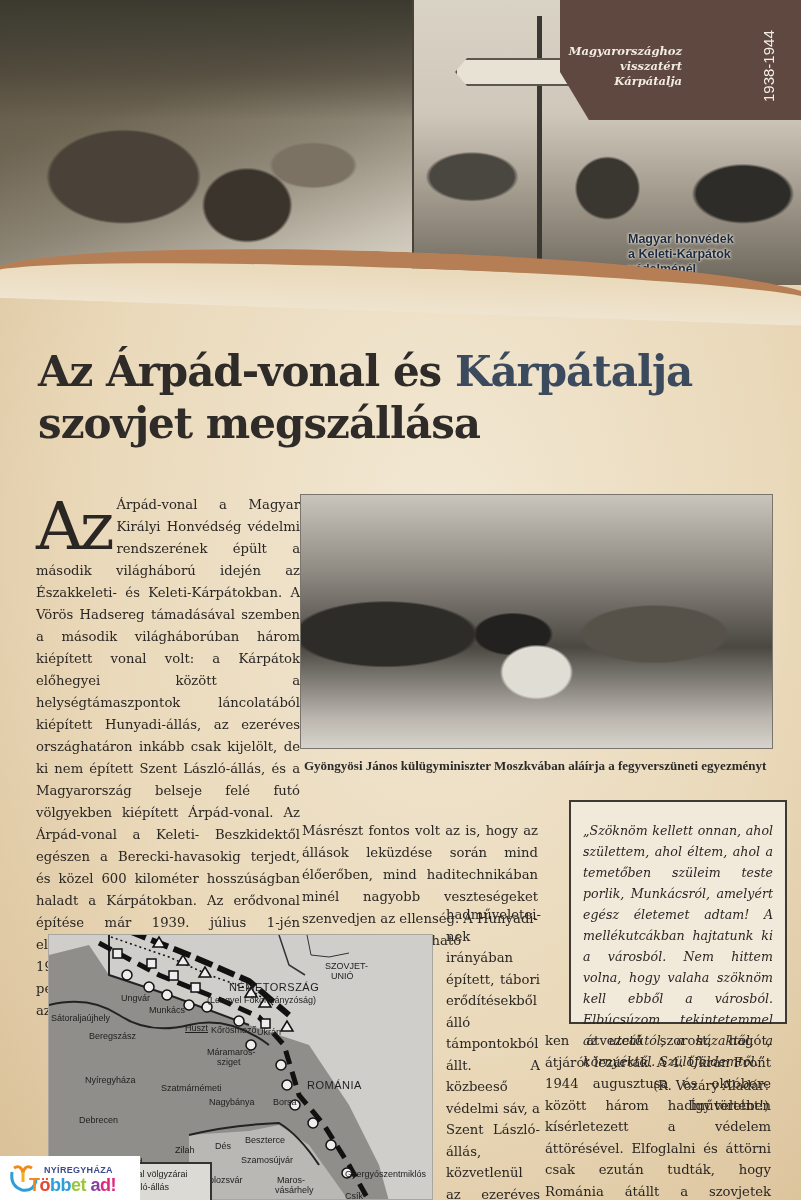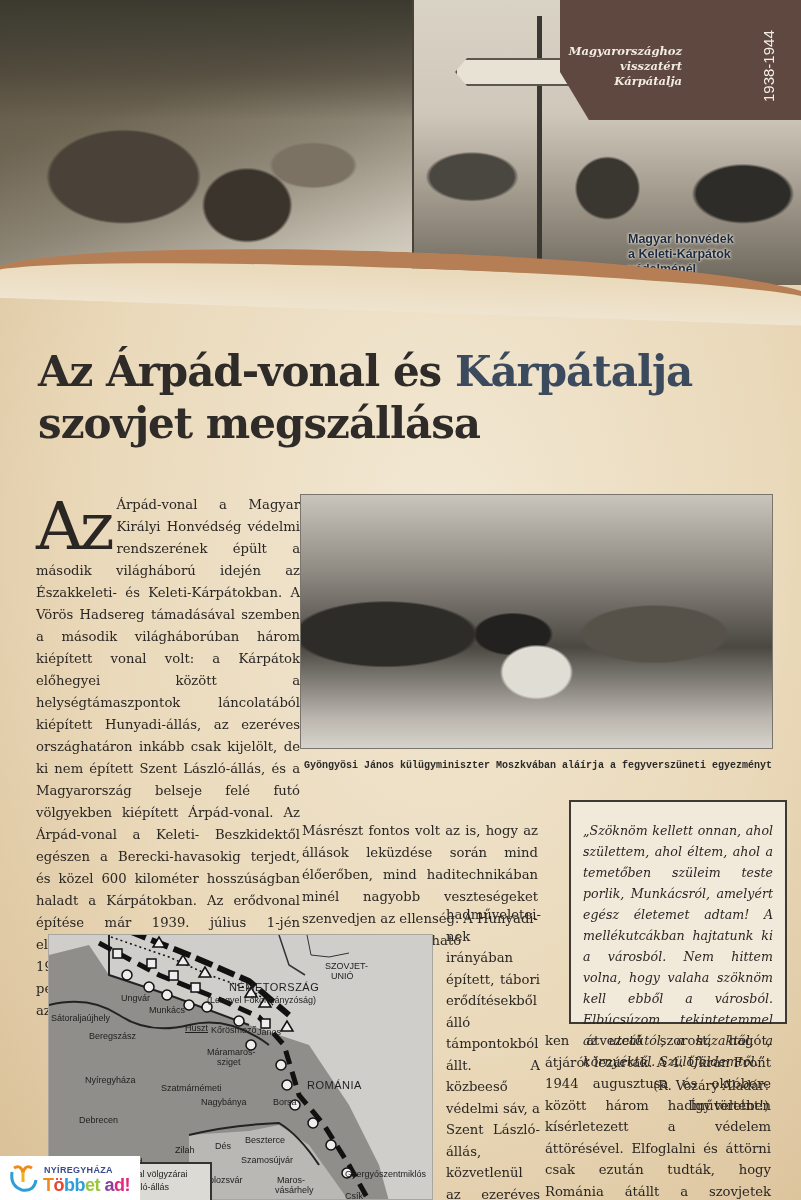--- a/index.html
+++ b/index.html
@@ -102,22 +102,22 @@
     background:
       radial-gradient(ellipse at 50% 70%, #e0ddd5 0 10%, transparent 11%),
       radial-gradient(ellipse at 75% 55%, #565149 0 14%, transparent 15%),
       radial-gradient(ellipse at 18% 55%, #2e2c29 0 16%, transparent 17%),
       radial-gradient(ellipse at 45% 55%, #23211f 0 10%, transparent 11%),
       linear-gradient(180deg, #c9c5bd 0%, #8f8a82 30%, #4b4842 60%, #bab6ae 88%, #d6d3cc 100%);
     border: 1px solid #7a756c;
   }
   .signing-caption {
     position: absolute; left: 304px; top: 758px; width: 470px;
-    font-family: Liberation Mono, monospace; font-weight: bold;
-    font-size: 10px; line-height: 16px; color: #2a2a2a;
+    font-family: Liberation Serif, serif; font-weight: bold;
+    font-size: 13px; line-height: 16px; color: #2a2a2a;
   }
   
   .col-mid {
     position: absolute; left: 302px; top: 820px; width: 236px;
     font-size: 13.2px; line-height: 22px; text-align: justify;
   }
   .col-mid-narrow {
     position: absolute; left: 446px; top: 904px; width: 94px;
     font-size: 13.2px; line-height: 21.5px; text-align: justify;
   }
@@ -156,21 +156,21 @@
   
   .logo {
     position: absolute; left: 0; top: 1156px; width: 140px; height: 44px; background: #ffffff;
   }
   .logo-mark { position: absolute; left: 8px; top: 6px; width: 30px; height: 32px; }
   .logo-city {
     position: absolute; left: 44px; top: 9px;
     font-family: "Liberation Sans", sans-serif; font-weight: bold; font-size: 9px; color: #3d4a8a; letter-spacing: 0.3px;
   }
   .logo-slogan {
-    position: absolute; left: 43px; top: 19px;
+    position: absolute; left: 29px; top: 19px;
     font-family: "Liberation Sans", sans-serif; font-weight: bold; font-size: 18px; letter-spacing: -0.5px;
   }
   .logo-slogan .c1 { color: #f08a1c; } .logo-slogan .c2 { color: #e8442e; }
   .logo-slogan .c3 { color: #2d9fd8; } .logo-slogan .c4 { color: #9bc53d; }
   .logo-slogan .c5 { color: #8a3fa0; } .logo-slogan .c6 { color: #e0287a; }
 </style>
 </head>
 <body>
 
 <div class="poster">
@@ -271,26 +271,26 @@
     <div class="map-label" style="left:282px;top:12px;">UNIÓ</div>
     <div class="map-label big" style="left:258px;top:120px;">ROMÁNIA</div>
     <div class="map-label big" style="left:100px;top:232px;">ROMÁNIA</div>
 
     <div class="map-label" style="left:72px;top:34px;">Ungvár</div>
     <div class="map-label" style="left:2px;top:54px;">Sátoraljaújhely</div>
     <div class="map-label" style="left:100px;top:46px;">Munkács</div>
     <div class="map-label" style="left:40px;top:72px;">Beregszász</div>
     <div class="map-label" style="left:136px;top:64px;text-decoration:underline;">Huszt</div>
     <div class="map-label" style="left:162px;top:66px;">Kőrösmező</div>
-    <div class="map-label" style="left:208px;top:68px;">János</div>
+    <div class="map-label" style="left:208px;top:68px;">Ukrán</div>
     <div class="map-label" style="left:158px;top:88px;">Máramaros-</div>
     <div class="map-label" style="left:168px;top:98px;">sziget</div>
     <div class="map-label" style="left:36px;top:116px;">Nyíregyháza</div>
     <div class="map-label" style="left:112px;top:124px;">Szatmárnémeti</div>
-    <div class="map-label" style="left:152px;top:138px;">Nagybánya</div>
+    <div class="map-label" style="left:160px;top:138px;">Nagybánya</div>
     <div class="map-label" style="left:224px;top:138px;">Borsa</div>
     <div class="map-label" style="left:30px;top:156px;">Debrecen</div>
     <div class="map-label" style="left:196px;top:176px;">Beszterce</div>
     <div class="map-label" style="left:166px;top:182px;">Dés</div>
     <div class="map-label" style="left:126px;top:186px;">Zilah</div>
     <div class="map-label" style="left:192px;top:196px;">Szamosújvár</div>
     <div class="map-label" style="left:50px;top:198px;">Nagyvárad</div>
     <div class="map-label" style="left:96px;top:212px;">Bánffyhunyad</div>
     <div class="map-label" style="left:154px;top:216px;">Kolozsvár</div>
     <div class="map-label" style="left:228px;top:216px;">Maros-</div>

